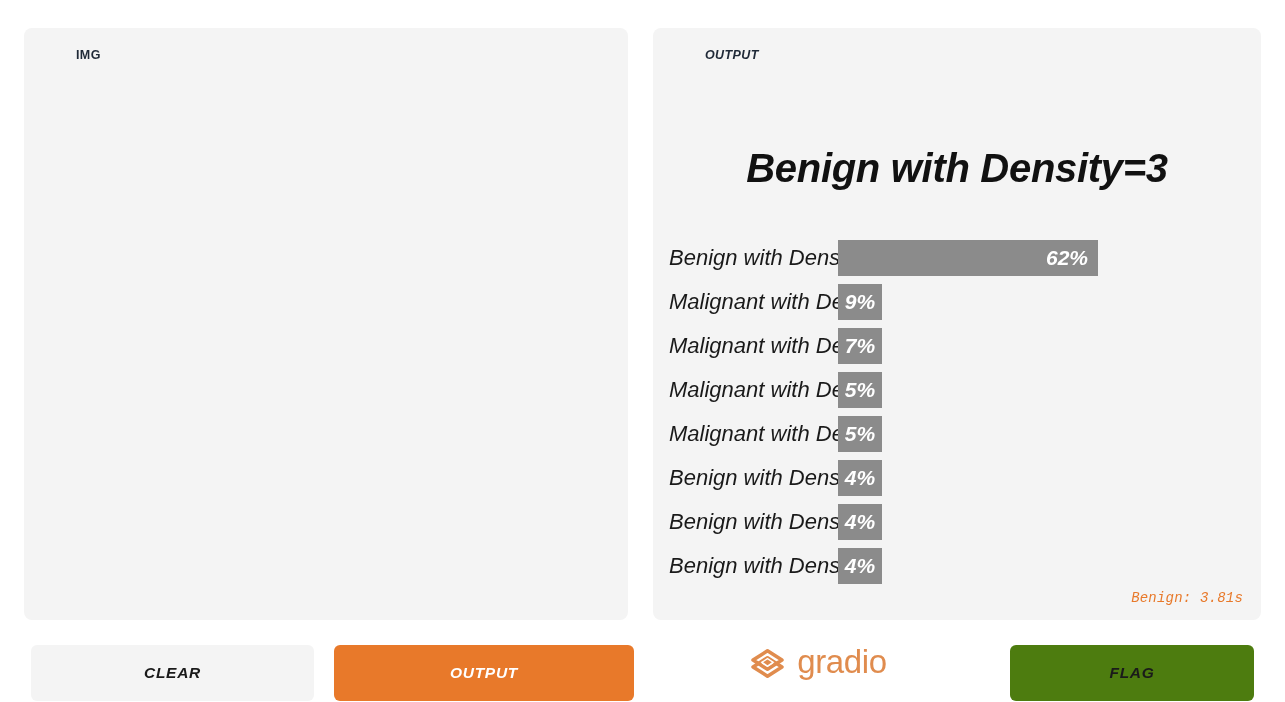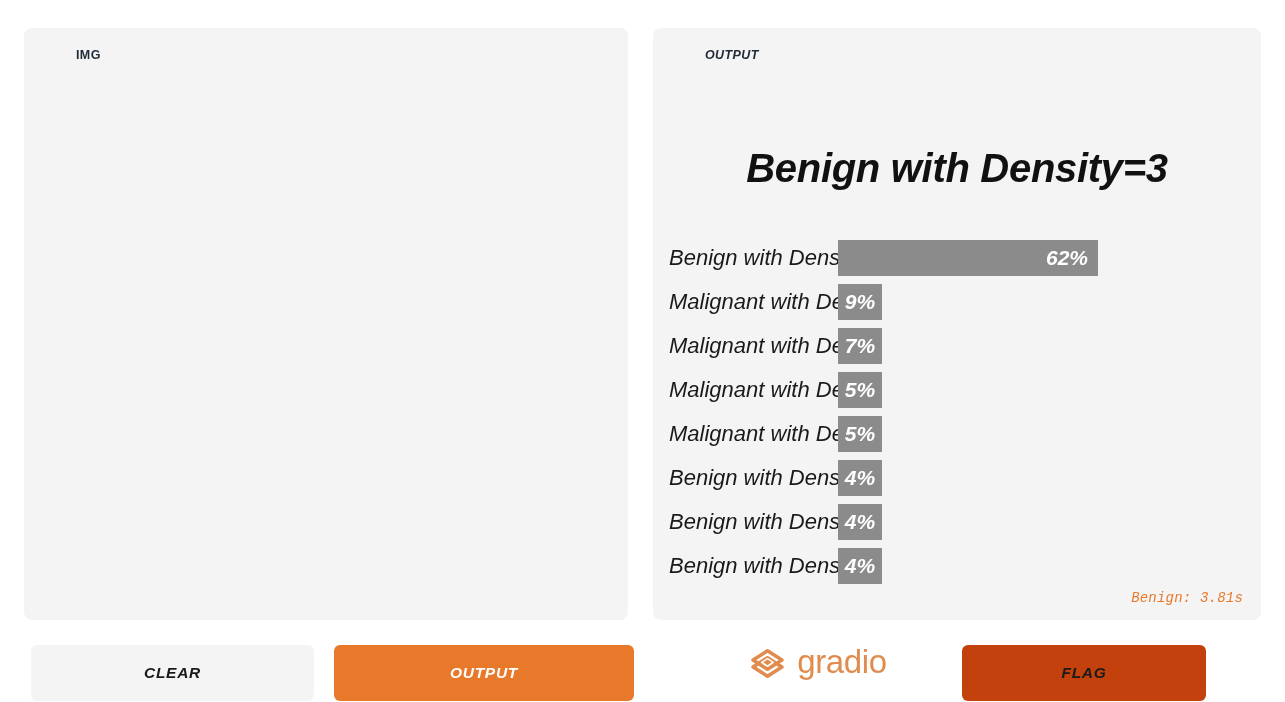--- a/index.html
+++ b/index.html
@@ -248,21 +248,21 @@
     cursor: pointer;
     font-family: "Liberation Sans", "DejaVu Sans", sans-serif;
     display: flex;
     align-items: center;
     justify-content: center;
     font-style: italic;
   }
 
   #clear-button  { left: 31px;  width: 283px; background: #f4f4f4; color: #1a1a1a; }
   #submit-button { left: 334px; width: 300px; background: #e8792a; color: #ffffff; }
-  #flag-button   { left: 962px; width: 244px; background: #c2410c; color: #1a1a1a; }
+  #flag-button   { left: 1010px; width: 244px; background: #4d7c0f; color: #1a1a1a; }
 
   
   #branding {
     position: absolute;
     left: 653px;
     top: 645px;
     width: 330px;
     height: 57px;
     display: flex;
     justify-content: center;

